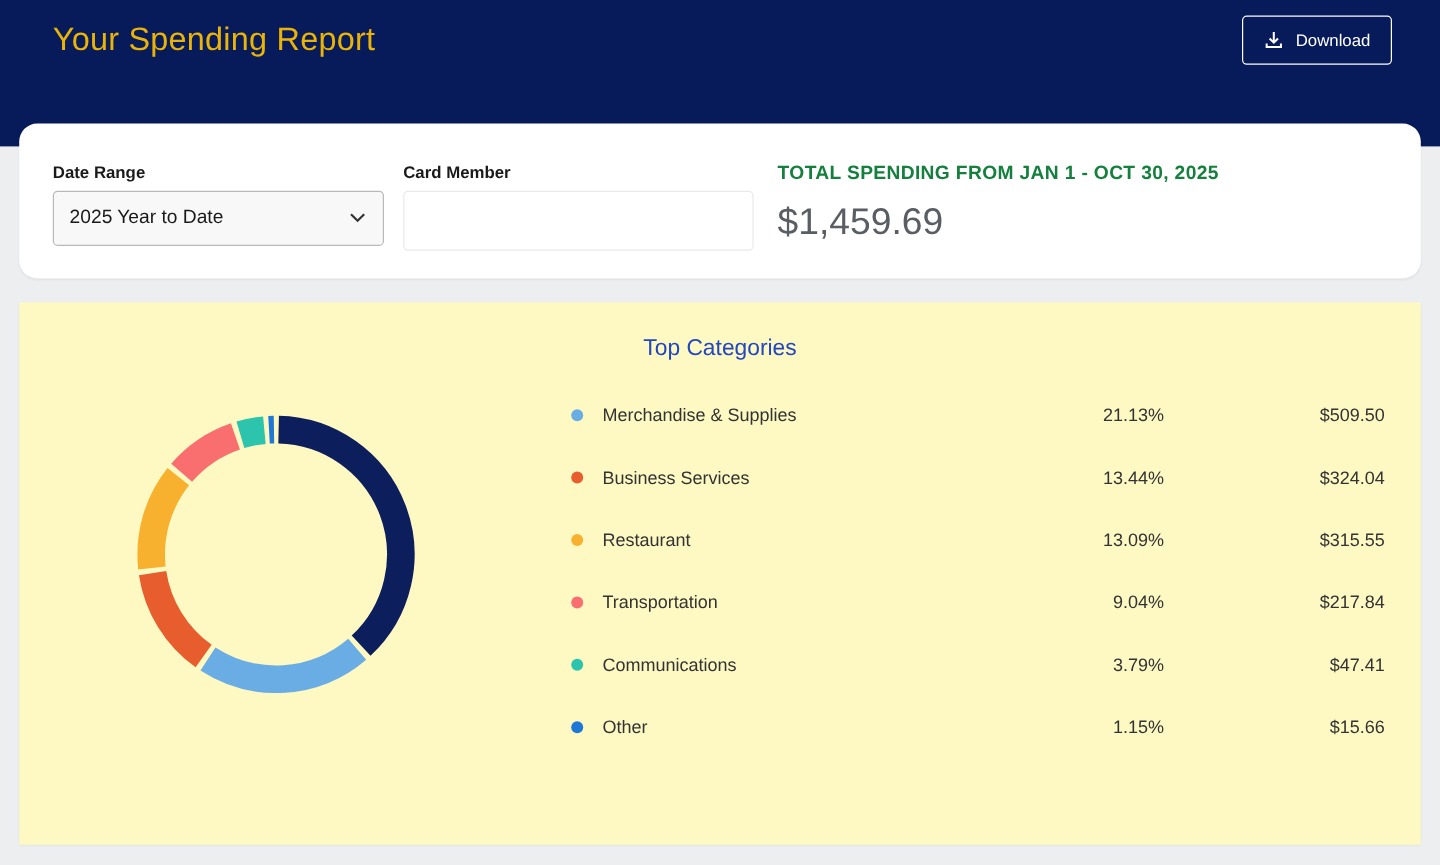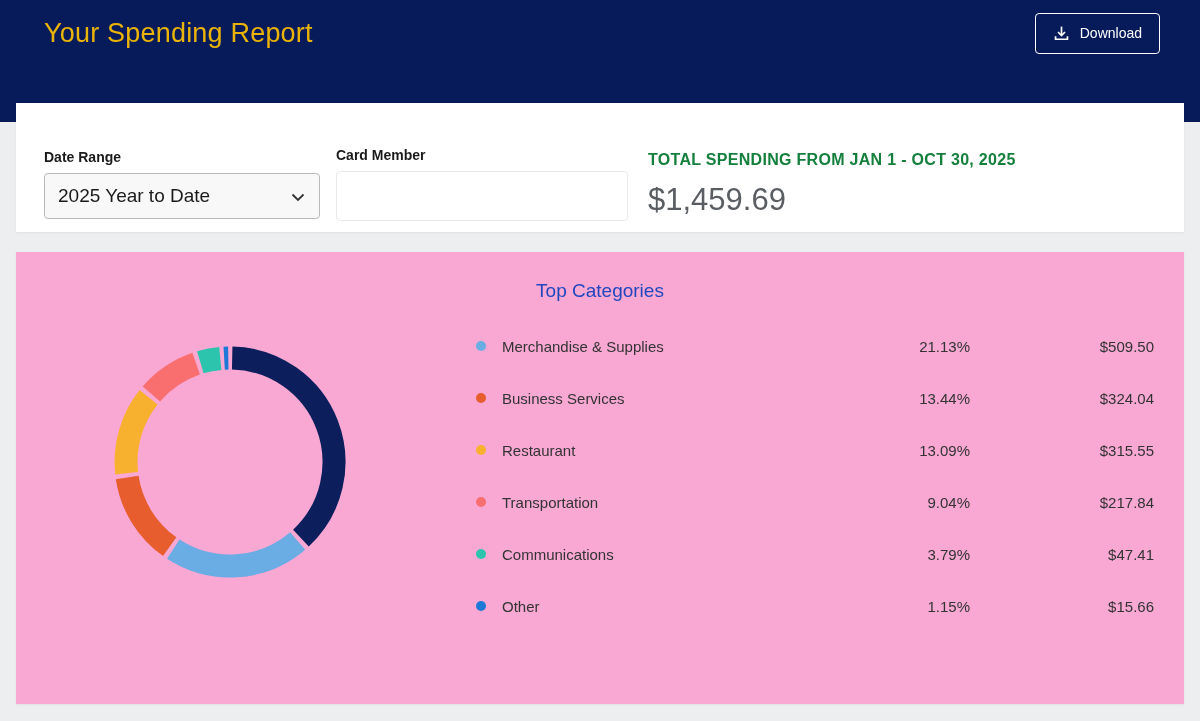--- a/index.html
+++ b/index.html
@@ -24,41 +24,42 @@
     background:transparent; border:1px solid #ffffff; border-radius:4px;
     color:#ffffff; font-size:14px; font-family:Liberation Sans, sans-serif;
     padding:11px 17px; cursor:pointer;
   }
   .download-btn svg { display:block; }
 
   
   .filter-card {
     background:#ffffff; margin:-19px 16px 0;
     height:129px; padding:32px 28px 0;
-    display:flex; align-items:center;
+    display:flex; align-items:flex-start;
     box-shadow:0 1px 2px rgba(0,0,0,.06);
+    border-radius:15px;
   }
   .field-label { display:block; font-size:14px; font-weight:bold; color:#1a1a1a; margin-bottom:8px; }
   .select-box {
     width:276px; height:46px;
     border:1px solid #b9b9b9; border-radius:4px; background:#f8f8f8;
     display:flex; align-items:center; justify-content:space-between;
-    padding:0 14px 0 13px; font-size:19px; color:#1a1a1a; cursor:pointer;
+    padding:0 14px 0 13px; font-size:16px; color:#1a1a1a; cursor:pointer;
   }
   .select-box.empty {
     width:292px; height:50px; background:#ffffff; border-color:#e9e9e9;
   }
   .fgroup-member { margin-left:16px; }
   .fgroup-total { margin-left:20px; padding-top:1px; }
   .total-label { font-size:16px; font-weight:bold; color:#15803d; letter-spacing:.3px; }
   .total-amount { font-size:31px; font-weight:300; color:#5a5e63; margin-top:13px; }
 
   
   .main-card {
-    background:#f9a8d4; margin:20px 16px 0;
+    background:#fef9c3; margin:20px 16px 0;
     height:452px; padding:28px 30px 0;
     box-shadow:0 1px 2px rgba(0,0,0,.06);
   }
   .chart-title { text-align:center; font-size:19px; font-weight:400; color:#2347be; }
   .content-row { display:flex; margin-top:18px; }
   .chart-col { width:430px; flex:none; }
   .donut-svg { display:block; margin:22px 0 0 64px; }
   .legend-col { flex:1; }
   .legend-row { display:flex; align-items:center; height:52px; font-size:15px; color:#333333; }
   .legend-dot { width:10px; height:10px; border-radius:50%; margin-right:16px; flex:none; }

